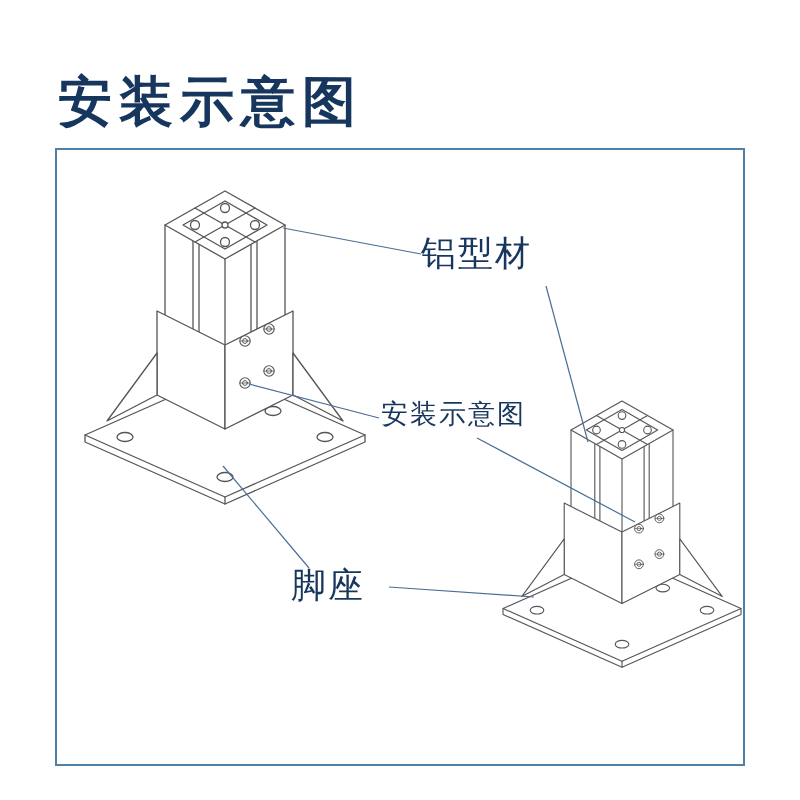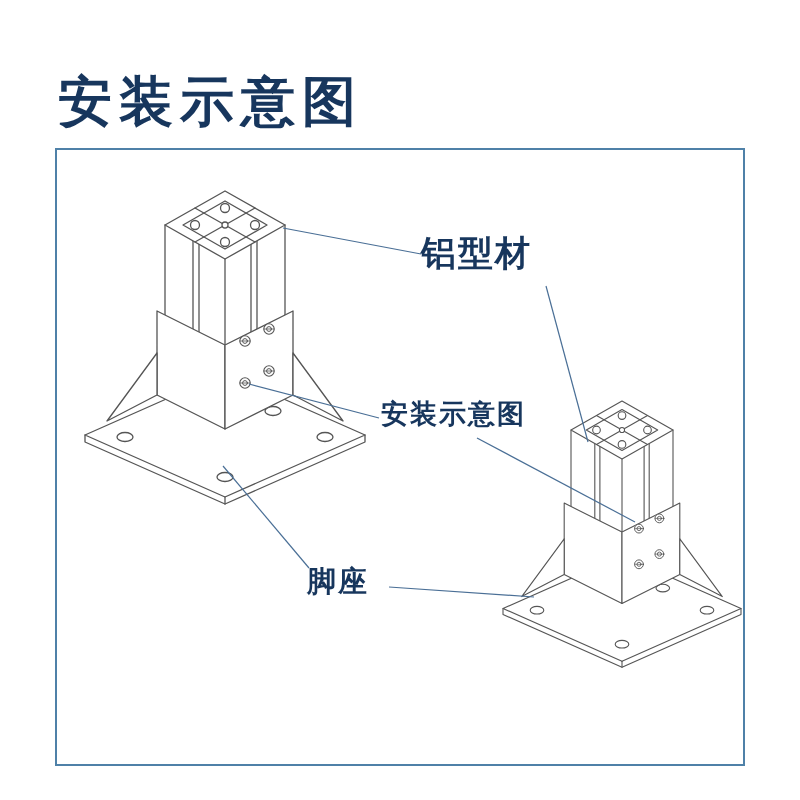--- a/index.html
+++ b/index.html
@@ -11,26 +11,26 @@
     position:absolute;left:58px;top:36px;
     font-size:54px;font-weight:bold;color:#17365d;letter-spacing:7px;
     line-height:1.1;white-space:nowrap;
   }
   .frame{
     position:absolute;left:55px;top:148px;width:686px;height:614px;
     border:2px solid #4f81a8;background:#ffffff;box-sizing:content-box;
   }
   .frame svg{position:absolute;left:0;top:0;}
   .lbl{
-    position:absolute;color:#17365d;font-weight:bold;white-space:nowrap;
+    position:absolute;color:#17365d;font-weight:normal;white-space:nowrap;
     letter-spacing:2px;line-height:1.1;
   }
   .lbl-profile{left:364px;top:84px;font-size:35px;}
   .lbl-screws{left:324px;top:250px;font-size:27px;}
-  .lbl-foot{left:250px;top:416px;font-size:29px;}
+  .lbl-foot{left:234px;top:416px;font-size:35px;}
 </style>
 </head>
 <body>
 
 <h1 class="title">安装示意图</h1>
 
 <div class="frame">
 
   <svg width="686" height="614" viewBox="0 0 686 614" xmlns="http://www.w3.org/2000/svg">
     <defs>

